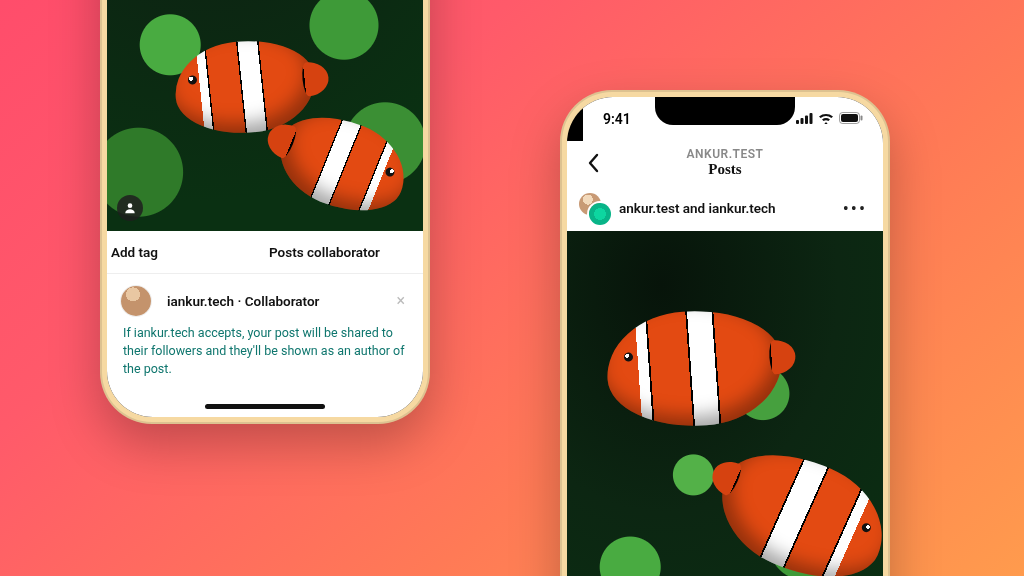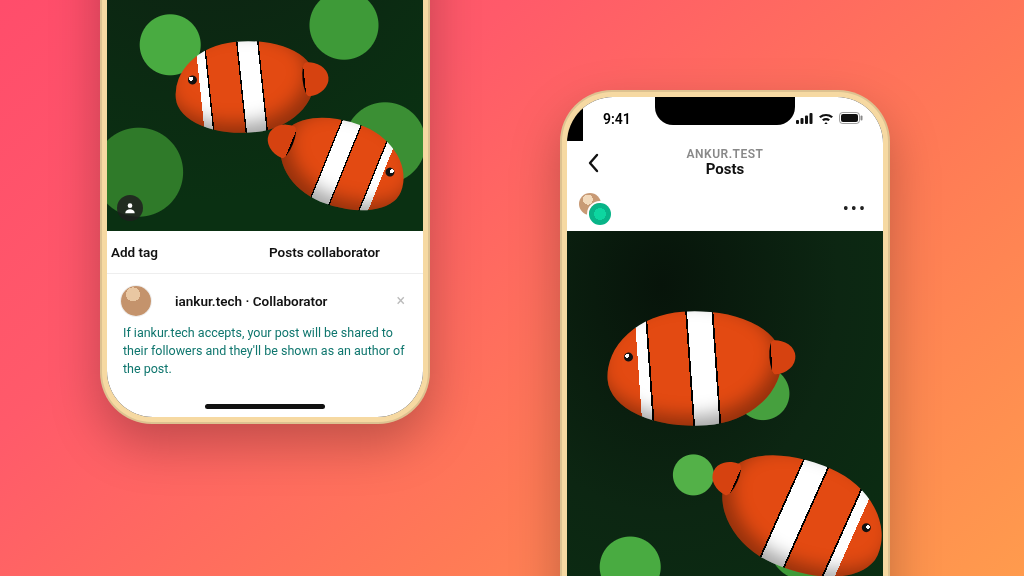--- a/index.html
+++ b/index.html
@@ -137,21 +137,21 @@
     text-align: left;
     padding: 13px 4px;
     font-size: 13.5px;
     font-weight: 600;
     color: #111;
   }
   .collabRow {
     display: flex;
     align-items: center;
     padding: 12px 14px 6px;
-    gap: 24px;
+    gap: 16px;
   }
   .avatar {
     width: 30px; height: 30px; border-radius: 50%;
     background: radial-gradient(circle at 40% 28%, #e9c7a2 0 7px, #c4936c 7px 100%);
     box-shadow: 0 0 0 1px #eee;
     flex: none;
   }
   .collabRow .name { font-size: 13.5px; font-weight: 600; color:#111; }
   .collabRow .x {
     margin-left: auto;
@@ -187,21 +187,21 @@
   .right .navbar {
     position: absolute;
     top: 44px; left: 0; right: 0;
     height: 44px;
     background: #fff;
     border-bottom: 1px solid #f1f1f1;
     display:flex; align-items:center; justify-content:center;
   }
   .right .navbar .titles { text-align:center; line-height:1.1; }
   .right .navbar .sup { font-size: 12px; letter-spacing: .5px; color:#888; font-weight:600; }
-  .right .navbar .main { font-size: 15px; font-weight: 700; color:#111; }
+  .right .navbar .main { font-size: 15px; font-weight: 700; color:#111;font-family:Liberation Serif, serif; }
   .right .back {
     position:absolute; left:8px; top:0; bottom:0;
     width:36px; display:flex; align-items:center; justify-content:center;
   }
   .right .postHeader {
     position:absolute;
     top: 88px; left:0; right:0;
     height: 46px;
     background:#fff;
     display:flex; align-items:center;
@@ -307,20 +307,21 @@
           <div class="sup">ANKUR.TEST</div>
           <div class="main">Posts</div>
         </div>
       </div>
 
       <div class="postHeader">
         <div class="pair">
           <div class="a1"></div>
             <div class="a2"></div>
         </div>
+        <div class="uname">ankur.test and iankur.tech</div>
         <div class="dots">•••</div>
       </div>
 
       <div class="postImage">
         <div class="clownfish">
           <div class="fish" style="left:40px; top:80px; width:175px; height:115px; transform:rotate(-4deg);"></div>
           <div class="fish" style="left:150px; top:230px; width:170px; height:110px; transform:rotate(24deg) scaleX(-1);"></div>
         </div>
       </div>
 

